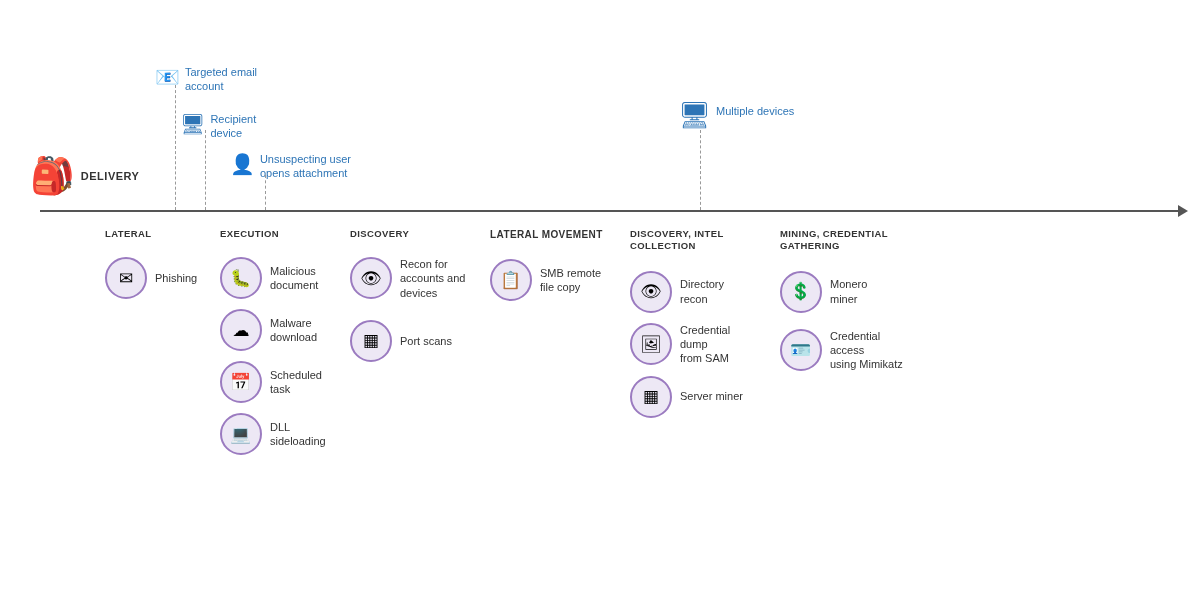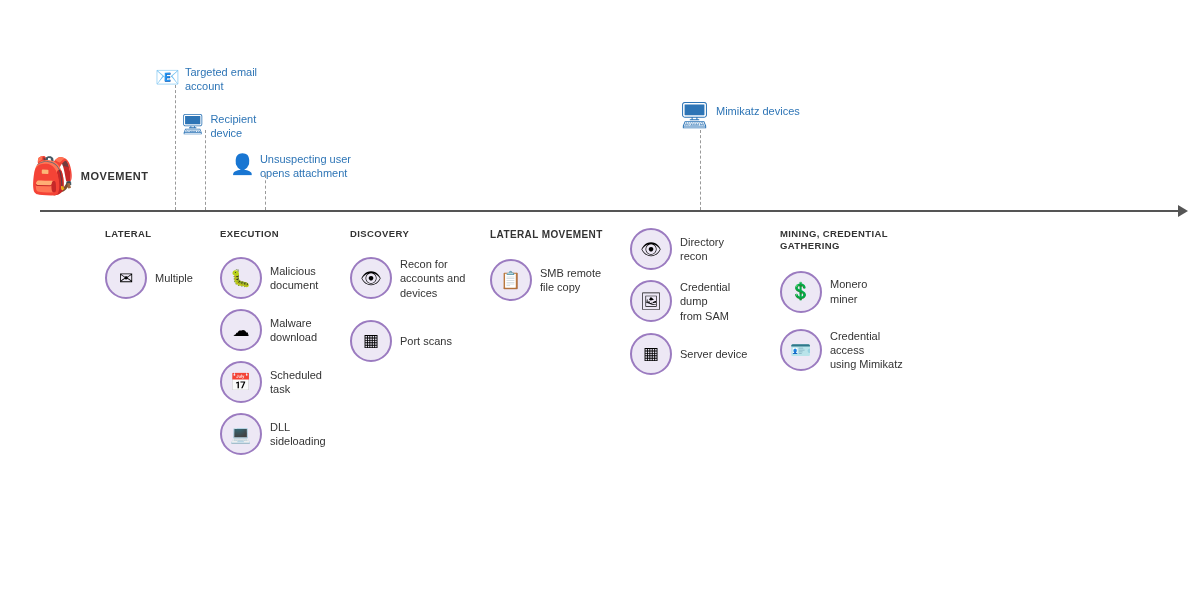--- a/index.html
+++ b/index.html
@@ -59,21 +59,21 @@
   </style>
 </head>
 <body>
 
 <div class="diagram">
 
   <div class="timeline"></div>
 
   <div class="actor">
     <div class="actor-icon">🎒</div>
-    <div class="actor-label">MOVEMENT</div>
+    <div class="actor-label">DELIVERY</div>
   </div>
 
   <div style="position:absolute; top:65px; left:155px; display:flex; align-items:flex-start; gap:5px;">
     <div style="color:#2e75b6; font-size:20px;">📧</div>
     <div style="font-size:11px; color:#2e75b6; font-weight:500; line-height:1.3;">Targeted email<br>account</div>
   </div>
 
   <div style="position:absolute; top:112px; left:180px; display:flex; align-items:flex-start; gap:5px;">
     <div style="color:#2e75b6; font-size:20px;">🖥</div>
     <div style="font-size:11px; color:#2e75b6; font-weight:400; line-height:1.3;">Recipient<br>device</div>
@@ -83,31 +83,31 @@
     <div style="color:#2e75b6; font-size:20px;">👤</div>
     <div style="font-size:11px; color:#2e75b6; font-weight:500; line-height:1.3;">Unsuspecting user<br>opens attachment</div>
   </div>
 
   <div style="position:absolute; left:175px; top:85px; width:1px; height:125px; border-left:1px dashed #999;"></div>
   <div style="position:absolute; left:205px; top:130px; width:1px; height:80px; border-left:1px dashed #999;"></div>
   <div style="position:absolute; left:265px; top:175px; width:1px; height:35px; border-left:1px dashed #999;"></div>
 
   <div style="position:absolute; top:100px; left:678px; display:flex; align-items:flex-start; gap:5px;">
     <div style="color:#2e75b6; font-size:26px;">🖥</div>
-    <div style="font-size:11px; color:#2e75b6; font-weight:500; line-height:1.3; padding-top:4px;">Mimikatz devices</div>
+    <div style="font-size:11px; color:#2e75b6; font-weight:500; line-height:1.3; padding-top:4px;">Multiple devices</div>
   </div>
   <div style="position:absolute; left:700px; top:130px; width:1px; height:80px; border-left:1px dashed #999;"></div>
 
   <div style="position:absolute; top:218px; left:105px; right:5px; display:flex;">
 
     <div style="width:115px; padding-top:10px; flex-shrink:0;">
       <div style="font-size:9.5px; font-weight:700; color:#333; letter-spacing:0.4px; margin-bottom:18px;">LATERAL</div>
       <div style="display:flex; align-items:center; gap:8px;">
         <div style="width:42px;height:42px;border-radius:50%;background:#ede8f5;border:2px solid #9b7bc0;display:flex;align-items:center;justify-content:center;font-size:17px;flex-shrink:0;">✉</div>
-        <div style="font-size:11px;color:#333;line-height:1.3;">Multiple</div>
+        <div style="font-size:11px;color:#333;line-height:1.3;">Phishing</div>
       </div>
     </div>
 
     <div style="width:130px; padding-top:10px; flex-shrink:0;">
       <div style="font-size:9.5px; font-weight:700; color:#333; letter-spacing:0.4px; margin-bottom:18px;">EXECUTION</div>
       <div style="display:flex;flex-direction:column;gap:10px;">
         <div style="display:flex;align-items:center;gap:8px;">
           <div style="width:42px;height:42px;border-radius:50%;background:#ede8f5;border:2px solid #9b7bc0;display:flex;align-items:center;justify-content:center;font-size:17px;flex-shrink:0;">🐛</div>
           <div style="font-size:11px;color:#333;line-height:1.3;">Malicious<br>document</div>
         </div>
@@ -142,32 +142,33 @@
 
     <div style="width:140px; padding-top:10px; flex-shrink:0;">
       <div style="font-size:10px; font-weight:700; color:#333; letter-spacing:0.4px; margin-bottom:18px; line-height:1.3;">LATERAL MOVEMENT</div>
       <div style="display:flex;align-items:center;gap:8px;">
         <div style="width:42px;height:42px;border-radius:50%;background:#ede8f5;border:2px solid #9b7bc0;display:flex;align-items:center;justify-content:center;font-size:17px;flex-shrink:0;">📋</div>
         <div style="font-size:11px;color:#333;line-height:1.3;">SMB remote<br>file copy</div>
       </div>
     </div>
 
     <div style="width:150px; padding-top:10px; flex-shrink:0;">
+      <div style="font-size:9.5px; font-weight:700; color:#333; letter-spacing:0.4px; margin-bottom:18px; line-height:1.3;">DISCOVERY, INTEL<br>COLLECTION</div>
       <div style="display:flex;flex-direction:column;gap:10px;">
         <div style="display:flex;align-items:center;gap:8px;">
           <div style="width:42px;height:42px;border-radius:50%;background:#ede8f5;border:2px solid #9b7bc0;display:flex;align-items:center;justify-content:center;font-size:17px;flex-shrink:0;">👁</div>
           <div style="font-size:11px;color:#333;line-height:1.3;">Directory<br>recon</div>
         </div>
         <div style="display:flex;align-items:center;gap:8px;">
           <div style="width:42px;height:42px;border-radius:50%;background:#ede8f5;border:2px solid #9b7bc0;display:flex;align-items:center;justify-content:center;font-size:17px;flex-shrink:0;">🖼</div>
           <div style="font-size:11px;color:#333;line-height:1.3;">Credential<br>dump<br>from SAM</div>
         </div>
         <div style="display:flex;align-items:center;gap:8px;">
           <div style="width:42px;height:42px;border-radius:50%;background:#ede8f5;border:2px solid #9b7bc0;display:flex;align-items:center;justify-content:center;font-size:17px;flex-shrink:0;">▦</div>
-          <div style="font-size:11px;color:#333;line-height:1.3;">Server device</div>
+          <div style="font-size:11px;color:#333;line-height:1.3;">Server miner</div>
         </div>
       </div>
     </div>
 
 
     <div style="flex:1; padding-top:10px;">
       <div style="font-size:9.5px; font-weight:700; color:#333; letter-spacing:0.4px; margin-bottom:18px; line-height:1.3;">MINING, CREDENTIAL<br>GATHERING</div>
       <div style="display:flex;flex-direction:column;gap:16px;">
         <div style="display:flex;align-items:center;gap:8px;">
           <div style="width:42px;height:42px;border-radius:50%;background:#ede8f5;border:2px solid #9b7bc0;display:flex;align-items:center;justify-content:center;font-size:17px;flex-shrink:0;">💲</div>

